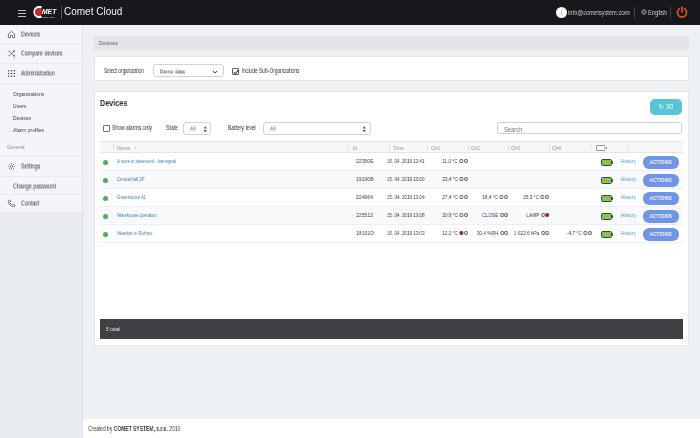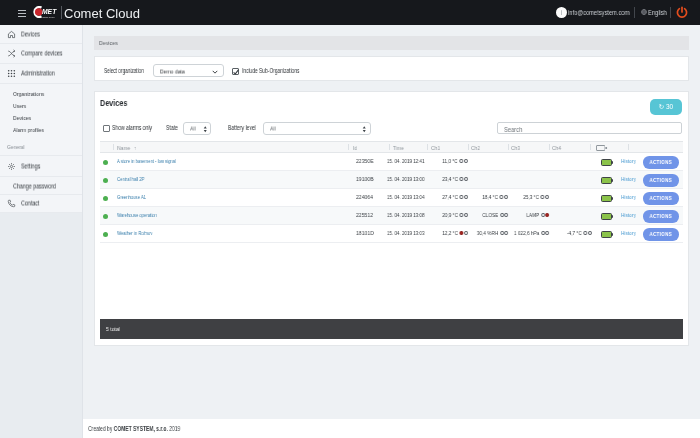--- a/index.html
+++ b/index.html
@@ -6,21 +6,21 @@
 html,body { width:700px; height:438px; overflow:hidden; font-family:"Liberation Sans", sans-serif; }
 body { background:#e8ecf0; position:relative; }
 div, span, b, svg { will-change:transform; }
 .mainbg { position:absolute; left:83px; top:25px; width:617px; height:394px; background:#eef1f4; }
 
 
 .topbar { position:absolute; left:0; top:0; width:700px; height:25px; background:#16181c; }
 .burger { position:absolute; left:17.5px; top:9.5px; width:8px; height:7px; }
 .burger div { height:1.1px; background:#b9bdc3; margin-bottom:1.7px; }
 .logosep { position:absolute; left:61px; top:6px; width:1px; height:13px; background:#55595f; }
-.brand { position:absolute; left:63.5px; top:5.5px; color:#eef0f2; font-size:13px; }
+.brand { position:absolute; left:63.5px; top:5.5px; color:#eef0f2; font-size:10px; }
 .avatar { position:absolute; left:556px; top:7px; width:11px; height:11px; border-radius:50%; background:#fbfbfb; color:#9aa0a6; font-size:7px; text-align:center; line-height:11px; }
 .email { position:absolute; left:568px; top:8.5px; color:#c9cdd2; font-size:7px; transform:scaleX(0.82); transform-origin:0 0; white-space:nowrap; }
 .sep1 { position:absolute; left:634px; top:7px; width:1px; height:11px; background:#42464c; }
 .lang { position:absolute; left:647.5px; top:8.5px; color:#c9cdd2; font-size:7px; transform:scaleX(0.82); transform-origin:0 0; white-space:nowrap; }
 .globe { position:absolute; left:640.5px; top:8.8px; width:6px; height:6px; }
 .sep2 { position:absolute; left:670px; top:7px; width:1px; height:11px; background:#42464c; }
 .power { position:absolute; left:676px; top:6px; width:12px; height:12px; }
 
 
 .sidebar { position:absolute; left:0; top:25px; width:83px; height:413px; background:#e8ecf0; border-right:1px solid #dfe3e8; }

